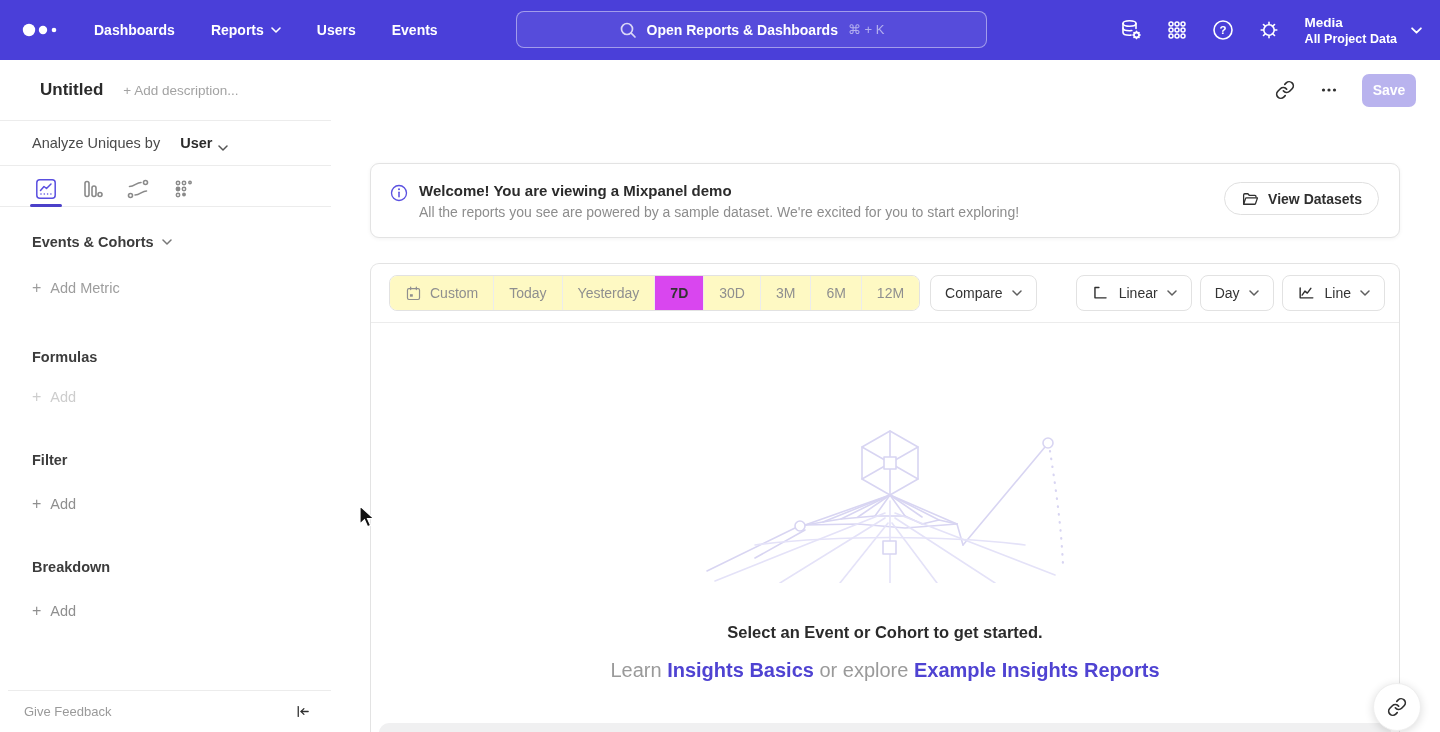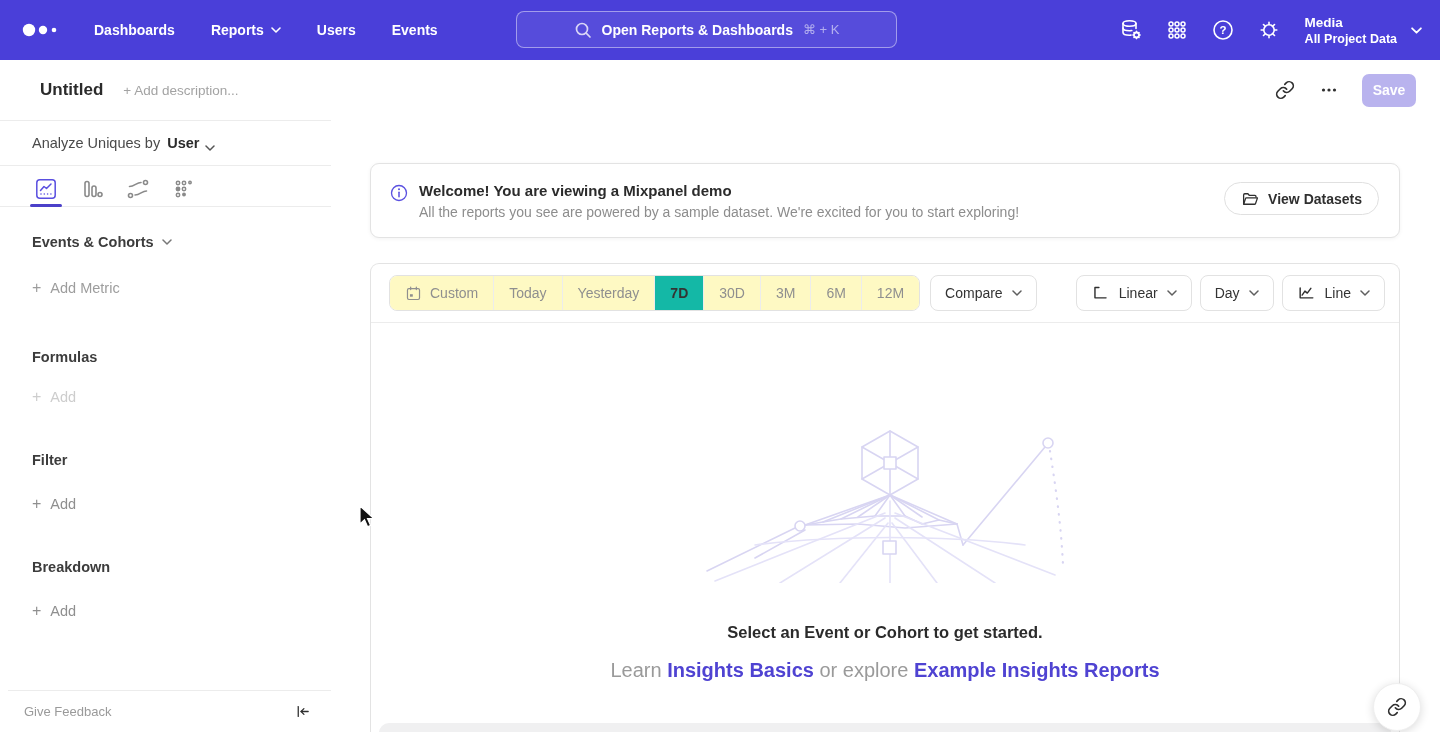--- a/index.html
+++ b/index.html
@@ -3,42 +3,42 @@
 <meta charset="utf-8">
 <style>
   * { margin:0; padding:0; box-sizing:border-box; }
   html,body { width:1440px; height:732px; overflow:hidden; font-family:"Liberation Sans", sans-serif; background:#ffffff; }
 
   
   .topnav { position:absolute; top:0; left:0; width:1440px; height:60px; background:#4a3fd9; display:flex; align-items:center; }
   .brand { width:56px; margin-left:22px; display:flex; align-items:center; cursor:pointer; }
   .nav-items { display:flex; align-items:flex-end; gap:8px; margin-left:2px; }
   .nav-item { color:#ffffff; font-size:14px; font-weight:700; padding:8px 14px; border-radius:6px; display:flex; align-items:center; gap:7px; cursor:pointer; }
-  .nav-search { position:absolute; left:516px; top:11px; width:381px; height:37px; border:1px solid rgba(255,255,255,0.45); background:rgba(255,255,255,0.07); border-radius:8px; display:flex; align-items:center; justify-content:center; gap:10px; cursor:pointer; }
+  .nav-search { position:absolute; left:516px; top:11px; width:471px; height:37px; border:1px solid rgba(255,255,255,0.45); background:rgba(255,255,255,0.07); border-radius:8px; display:flex; align-items:center; justify-content:center; gap:10px; cursor:pointer; }
   .nav-search .ph { color:#ffffff; font-size:14px; font-weight:700; }
   .nav-search .kbd { color:rgba(255,255,255,0.55); font-size:13px; font-weight:400; }
   .nav-right { position:absolute; right:18px; top:0; height:60px; display:flex; align-items:center; gap:14px; }
   .nav-iconbtn { width:32px; height:32px; display:flex; align-items:center; justify-content:center; cursor:pointer; }
   .project { display:flex; align-items:center; gap:14px; margin-left:6px; cursor:pointer; }
   .project .names { text-align:left; }
   .project .p1 { color:#fff; font-size:13.5px; font-weight:700; line-height:17px; }
   .project .p2 { color:#fff; font-size:12.5px; font-weight:700; line-height:16px; }
 
   
   .subheader { position:absolute; top:60px; left:0; width:1440px; height:60px; background:#fff; display:flex; align-items:center; }
   .doc-title { margin-left:40px; font-size:17px; font-weight:700; color:#2b2b2b; cursor:text; }
   .doc-desc { margin-left:20px; font-size:13.5px; color:#a3a3a3; cursor:text; }
   .sub-right { position:absolute; right:24px; display:flex; align-items:center; gap:10px; }
   .icon-btn { width:34px; height:34px; border-radius:6px; display:flex; align-items:center; justify-content:center; cursor:pointer; color:#2f2f2f; }
   .save-btn { width:54px; height:33px; background:#b9b3ee; color:#ffffff; font-size:14px; font-weight:700; border:none; border-radius:7px; margin-left:6px; cursor:default; }
 
   
   .sidebar { position:absolute; top:120px; left:0; width:390px; height:612px; background:#fff; border-top:1px solid #ececec; border-right:1px solid #e8e8e8; }
   .analyze-row { height:45px; display:flex; align-items:center; padding-left:32px; border-bottom:1px solid #ececec; font-size:14.5px; color:#4a4a4a; }
-  .analyze-row .val { font-weight:700; color:#2b2b2b; margin-left:7px; display:flex; align-items:flex-end; gap:6px; cursor:pointer; }
+  .analyze-row .val { font-weight:700; color:#2b2b2b; margin-left:20px; display:flex; align-items:flex-end; gap:6px; cursor:pointer; }
   .tabs-row { height:41px; display:flex; align-items:flex-start; gap:14px; padding:8px 0 0 30px; border-bottom:1px solid #ececec; position:relative; }
   .tab { width:32px; height:30px; display:flex; align-items:center; justify-content:center; cursor:pointer; color:#8a8a8a; }
   .tab.selected { color:#5a4fe0; }
   .tab-underline { position:absolute; left:30px; top:38px; width:32px; height:3px; border-radius:2px; background:#4b40c9; }
   .side-section { padding-left:32px; }
   .section-title { font-size:14.5px; font-weight:700; color:#3c3c3c; display:flex; align-items:center; gap:8px; }
   .add-action { font-size:14.5px; display:flex; align-items:center; gap:9px; cursor:pointer; }
   .plus { font-size:16px; }
   .sidebar-footer { position:absolute; bottom:0; left:8px; width:329px; height:42px; border-top:1px solid #ececec; display:flex; align-items:center; justify-content:space-between; padding:0 26px 0 16px; }
   .feedback { font-size:13px; color:#9a9a9a; cursor:pointer; }
@@ -50,21 +50,21 @@
   .banner-texts { margin-left:10px; }
   .banner-title { font-size:15px; font-weight:700; color:#2b2b2b; line-height:20px; }
   .banner-body { font-size:14px; color:#8d8d8d; line-height:22px; }
   .view-datasets { margin-left:auto; margin-top:1px; height:33px; border:1px solid #e0e0e0; background:#fff; border-radius:17px; display:flex; align-items:center; gap:9px; padding:0 16px; font-size:14px; font-weight:700; color:#2f2f2f; cursor:pointer; }
 
   .report-card { position:absolute; left:39px; top:143px; width:1030px; height:470px; background:#fff; border:1px solid #e3e3e3; border-radius:9px 9px 0 0; border-bottom:none; }
   .toolbar { height:59px; display:flex; align-items:center; padding:0 14px 0 18px; border-bottom:1px solid #ececec; }
   .seg { display:flex; align-items:stretch; height:36px; border:1px solid #e2e2e2; border-radius:8px; overflow:hidden; }
   .seg-item { display:flex; align-items:center; gap:8px; padding:0 15px; font-size:14px; color:#8f8f8f; border-right:1px solid #ececec; cursor:pointer; background:#fef9c3; white-space:nowrap; }
   .seg-item:last-child { border-right:none; }
-  .seg-item.selected { background:#14b8a6; color:#333333; font-weight:700; }
+  .seg-item.selected { background:#d946ef; color:#333333; font-weight:700; }
   .pill-btn { height:36px; border:1px solid #e2e2e2; background:#fff; border-radius:8px; display:flex; align-items:center; gap:9px; padding:8px 14px; font-size:14px; color:#333; cursor:pointer; white-space:nowrap; }
   .compare { margin-left:10px; }
   .toolbar-right { margin-left:auto; display:flex; align-items:center; gap:8px; }
 
   .empty-state { display:flex; flex-direction:column; align-items:center; margin-top:100px; }
   .empty-title { margin-top:40px; font-size:16.5px; font-weight:700; color:#2b2b2b; }
   .empty-links { margin-top:17px; font-size:20px; color:#9a9a9a; }
   .empty-links a { color:#4f43d2; font-weight:700; text-decoration:none; cursor:pointer; }
 
   .bottom-bar { position:absolute; bottom:0; left:8px; right:8px; height:10px; background:#f0f0f1; border-radius:10px 10px 0 0; }

